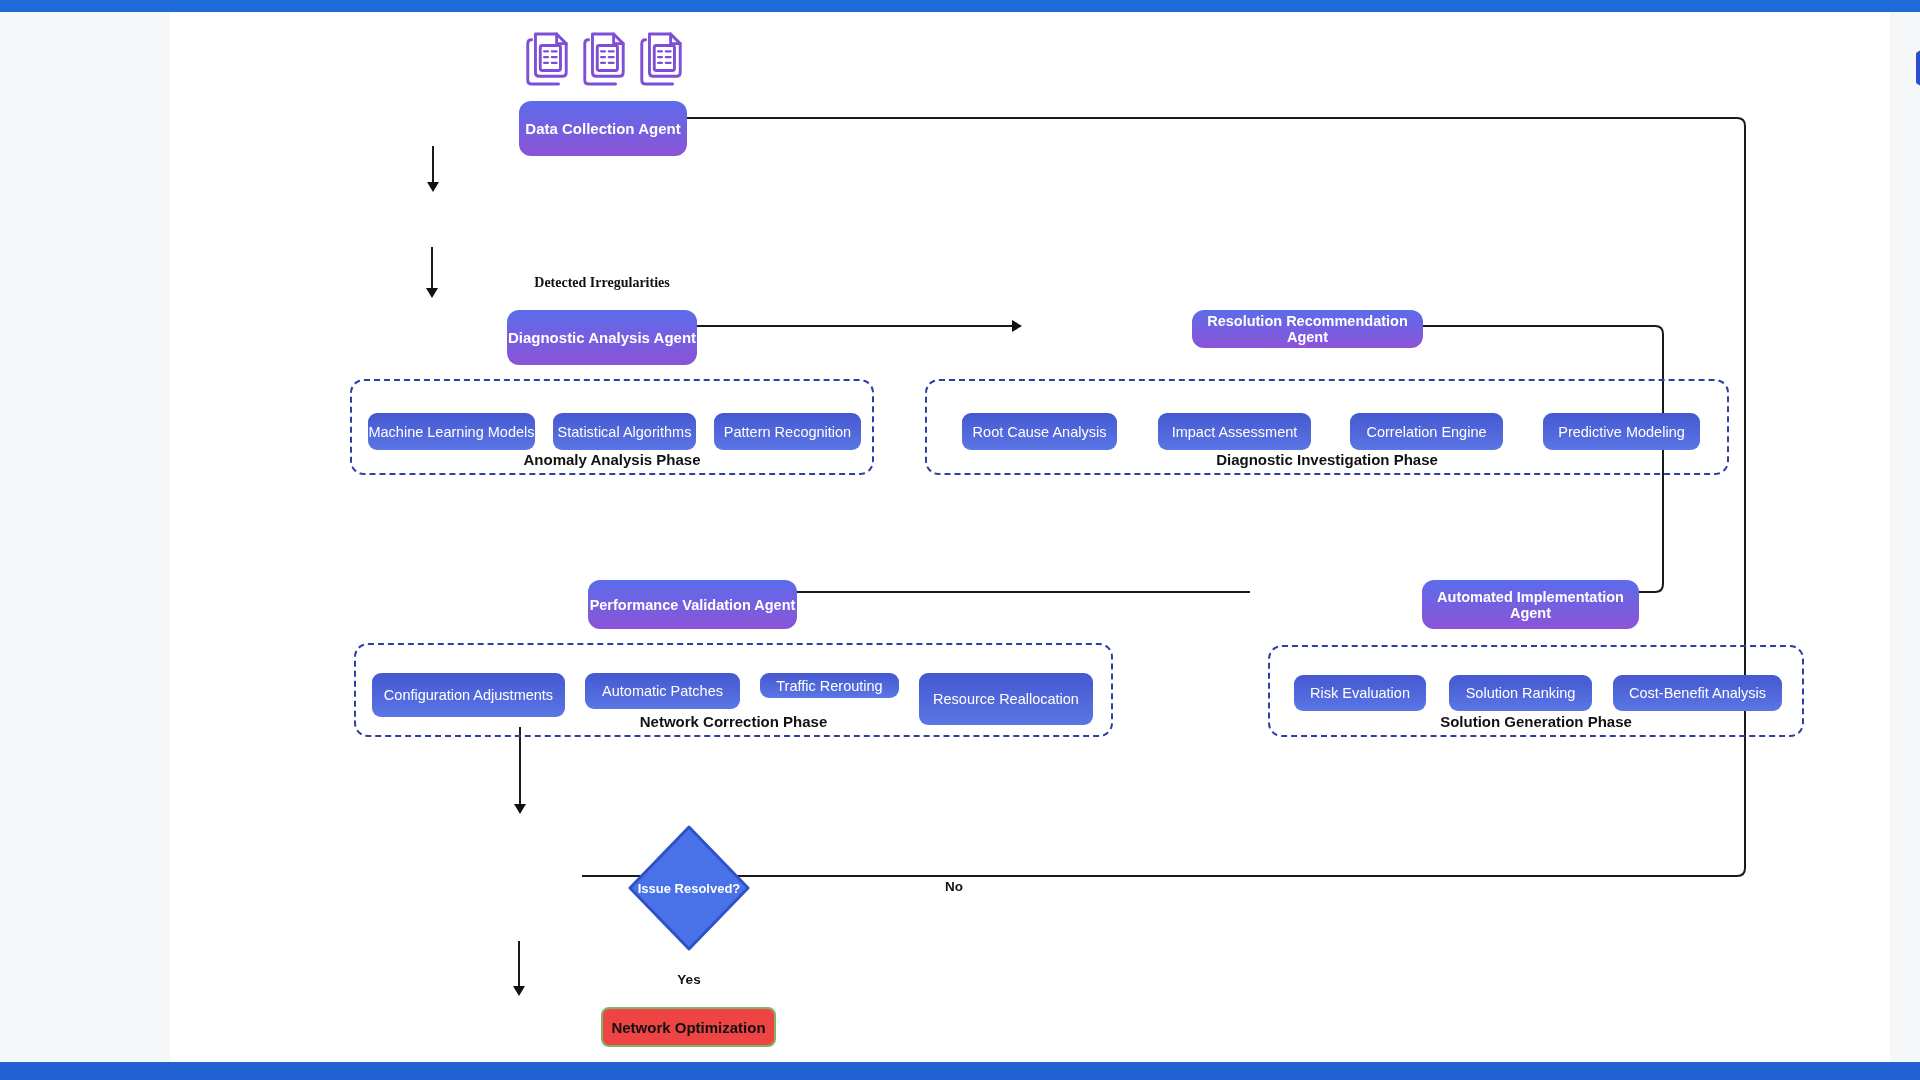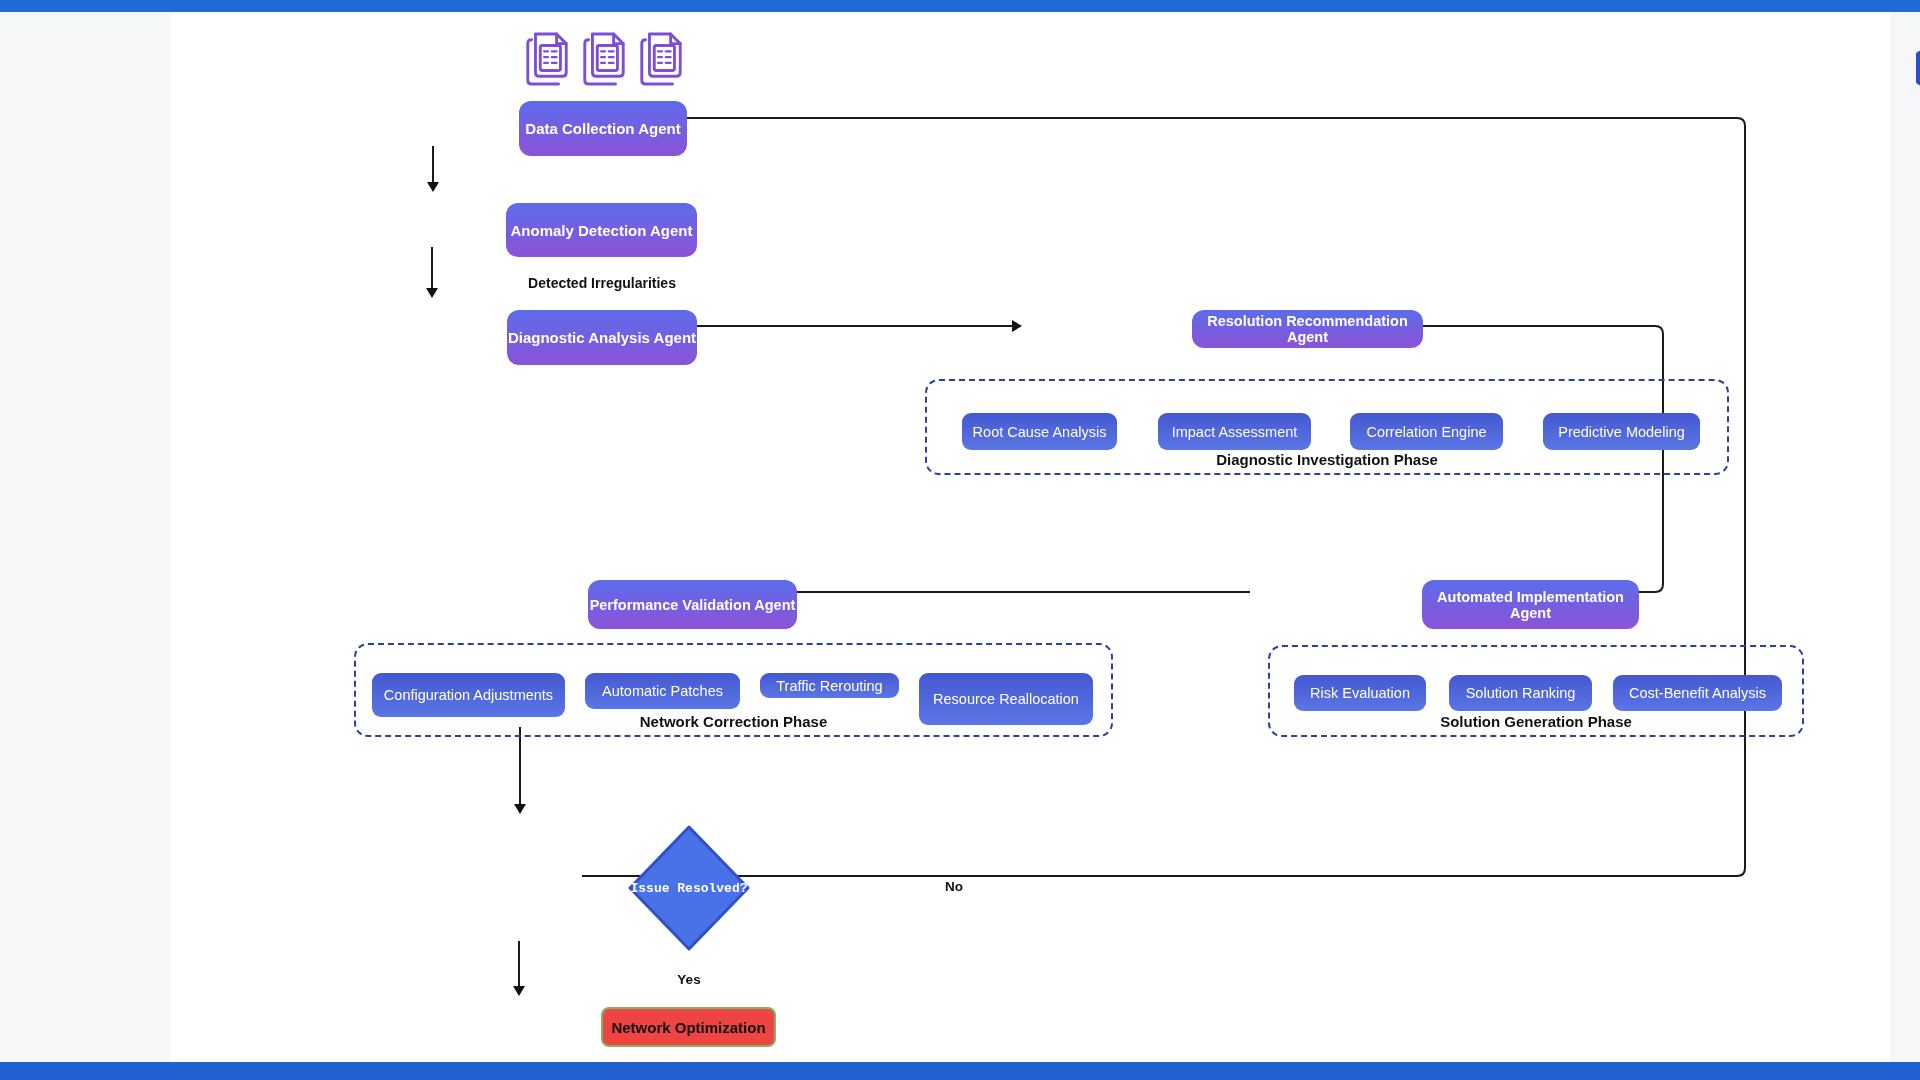--- a/index.html
+++ b/index.html
@@ -22,21 +22,21 @@
   .phase-label { position:absolute; left:0; right:0; bottom:5px; text-align:center;
     font-weight:bold; font-size:15px; color:#111; }
 
   .tool { position:absolute; display:flex; align-items:center; justify-content:center;
     background:linear-gradient(180deg,#4558d0 0%,#5b76e5 100%);
     border-radius:9px; color:#fff; font-size:14.5px; text-align:center; }
 
   .edge-label { position:absolute; transform:translate(-50%,-50%); background:#ffffff;
     padding:1px 5px; font-weight:bold; font-size:14px; color:#111; white-space:nowrap; }
 
-  #diamond { position:absolute; left:458px; top:813px; width:122px; height:126px;font-family:Liberation Mono, monospace; }
+  #diamond { position:absolute; left:458px; top:813px; width:122px; height:126px; }
   #diamond svg { position:absolute; left:0; top:0; }
   #diamond-label { position:absolute; left:0; right:0; top:0; bottom:0; display:flex;
     align-items:center; justify-content:center; color:#fff; font-weight:bold; font-size:13px; }
 
   #network-optimization { position:absolute; left:431px; top:995px; width:175px; height:40px;
     background:#ef4444; border:2px solid #82b366; border-radius:8px; display:flex;
     align-items:center; justify-content:center; font-weight:bold; font-size:15px; color:#111; }
 
   #documents { position:absolute; left:352px; top:16px; display:flex; gap:7px; }
 
@@ -120,30 +120,35 @@
         <g stroke-width="2.4">
           <path d="M23 24 H27 M31 24 H36"></path>
           <path d="M23 30 H27 M31 30 H36"></path>
           <path d="M23 36 H27 M31 36 H36"></path>
         </g>
       </g>
     </svg>
   </div>
 
   <div class="agent" id="node-data-collection">Data Collection Agent</div>
-  <div class="agent" id="node-anomaly-detection">Anomaly Detection Agent</div>
   <div class="agent" id="node-diagnostic-analysis">Diagnostic Analysis Agent</div>
   <div class="agent" id="node-resolution-recommendation">Resolution Recommendation Agent</div>
   <div class="agent" id="node-performance-validation">Performance Validation Agent</div>
   <div class="agent" id="node-automated-implementation">Automated Implementation Agent</div>
 
-  <div class="edge-label" style="left:432px; top:271px;">Detected Irregularities</div>
+  <div class="edge-label" style="left:432px; top:271px;font-family:Liberation Serif, serif;">Detected Irregularities</div>
   <div class="edge-label" style="left:784px; top:874px; font-size:13.5px;">No</div>
   <div class="edge-label" style="left:519px; top:967px; font-size:13.5px;">Yes</div>
 
+  <div class="phase" id="phase-anomaly-analysis">
+    <div class="tool" style="left:16px; top:32px; width:167px; height:37px;">Machine Learning Models</div>
+    <div class="tool" style="left:201px; top:32px; width:143px; height:37px;">Statistical Algorithms</div>
+    <div class="tool" style="left:362px; top:32px; width:147px; height:37px;">Pattern Recognition</div>
+    <div class="phase-label">Anomaly Analysis Phase</div>
+  </div>
 
   <div class="phase" id="phase-diagnostic-investigation">
     <div class="tool" style="left:35px; top:32px; width:155px; height:37px;">Root Cause Analysis</div>
     <div class="tool" style="left:231px; top:32px; width:153px; height:37px;">Impact Assessment</div>
     <div class="tool" style="left:423px; top:32px; width:153px; height:37px;">Correlation Engine</div>
     <div class="tool" style="left:616px; top:32px; width:157px; height:37px;">Predictive Modeling</div>
     <div class="phase-label">Diagnostic Investigation Phase</div>
   </div>
 
   <div class="phase" id="phase-network-correction">

